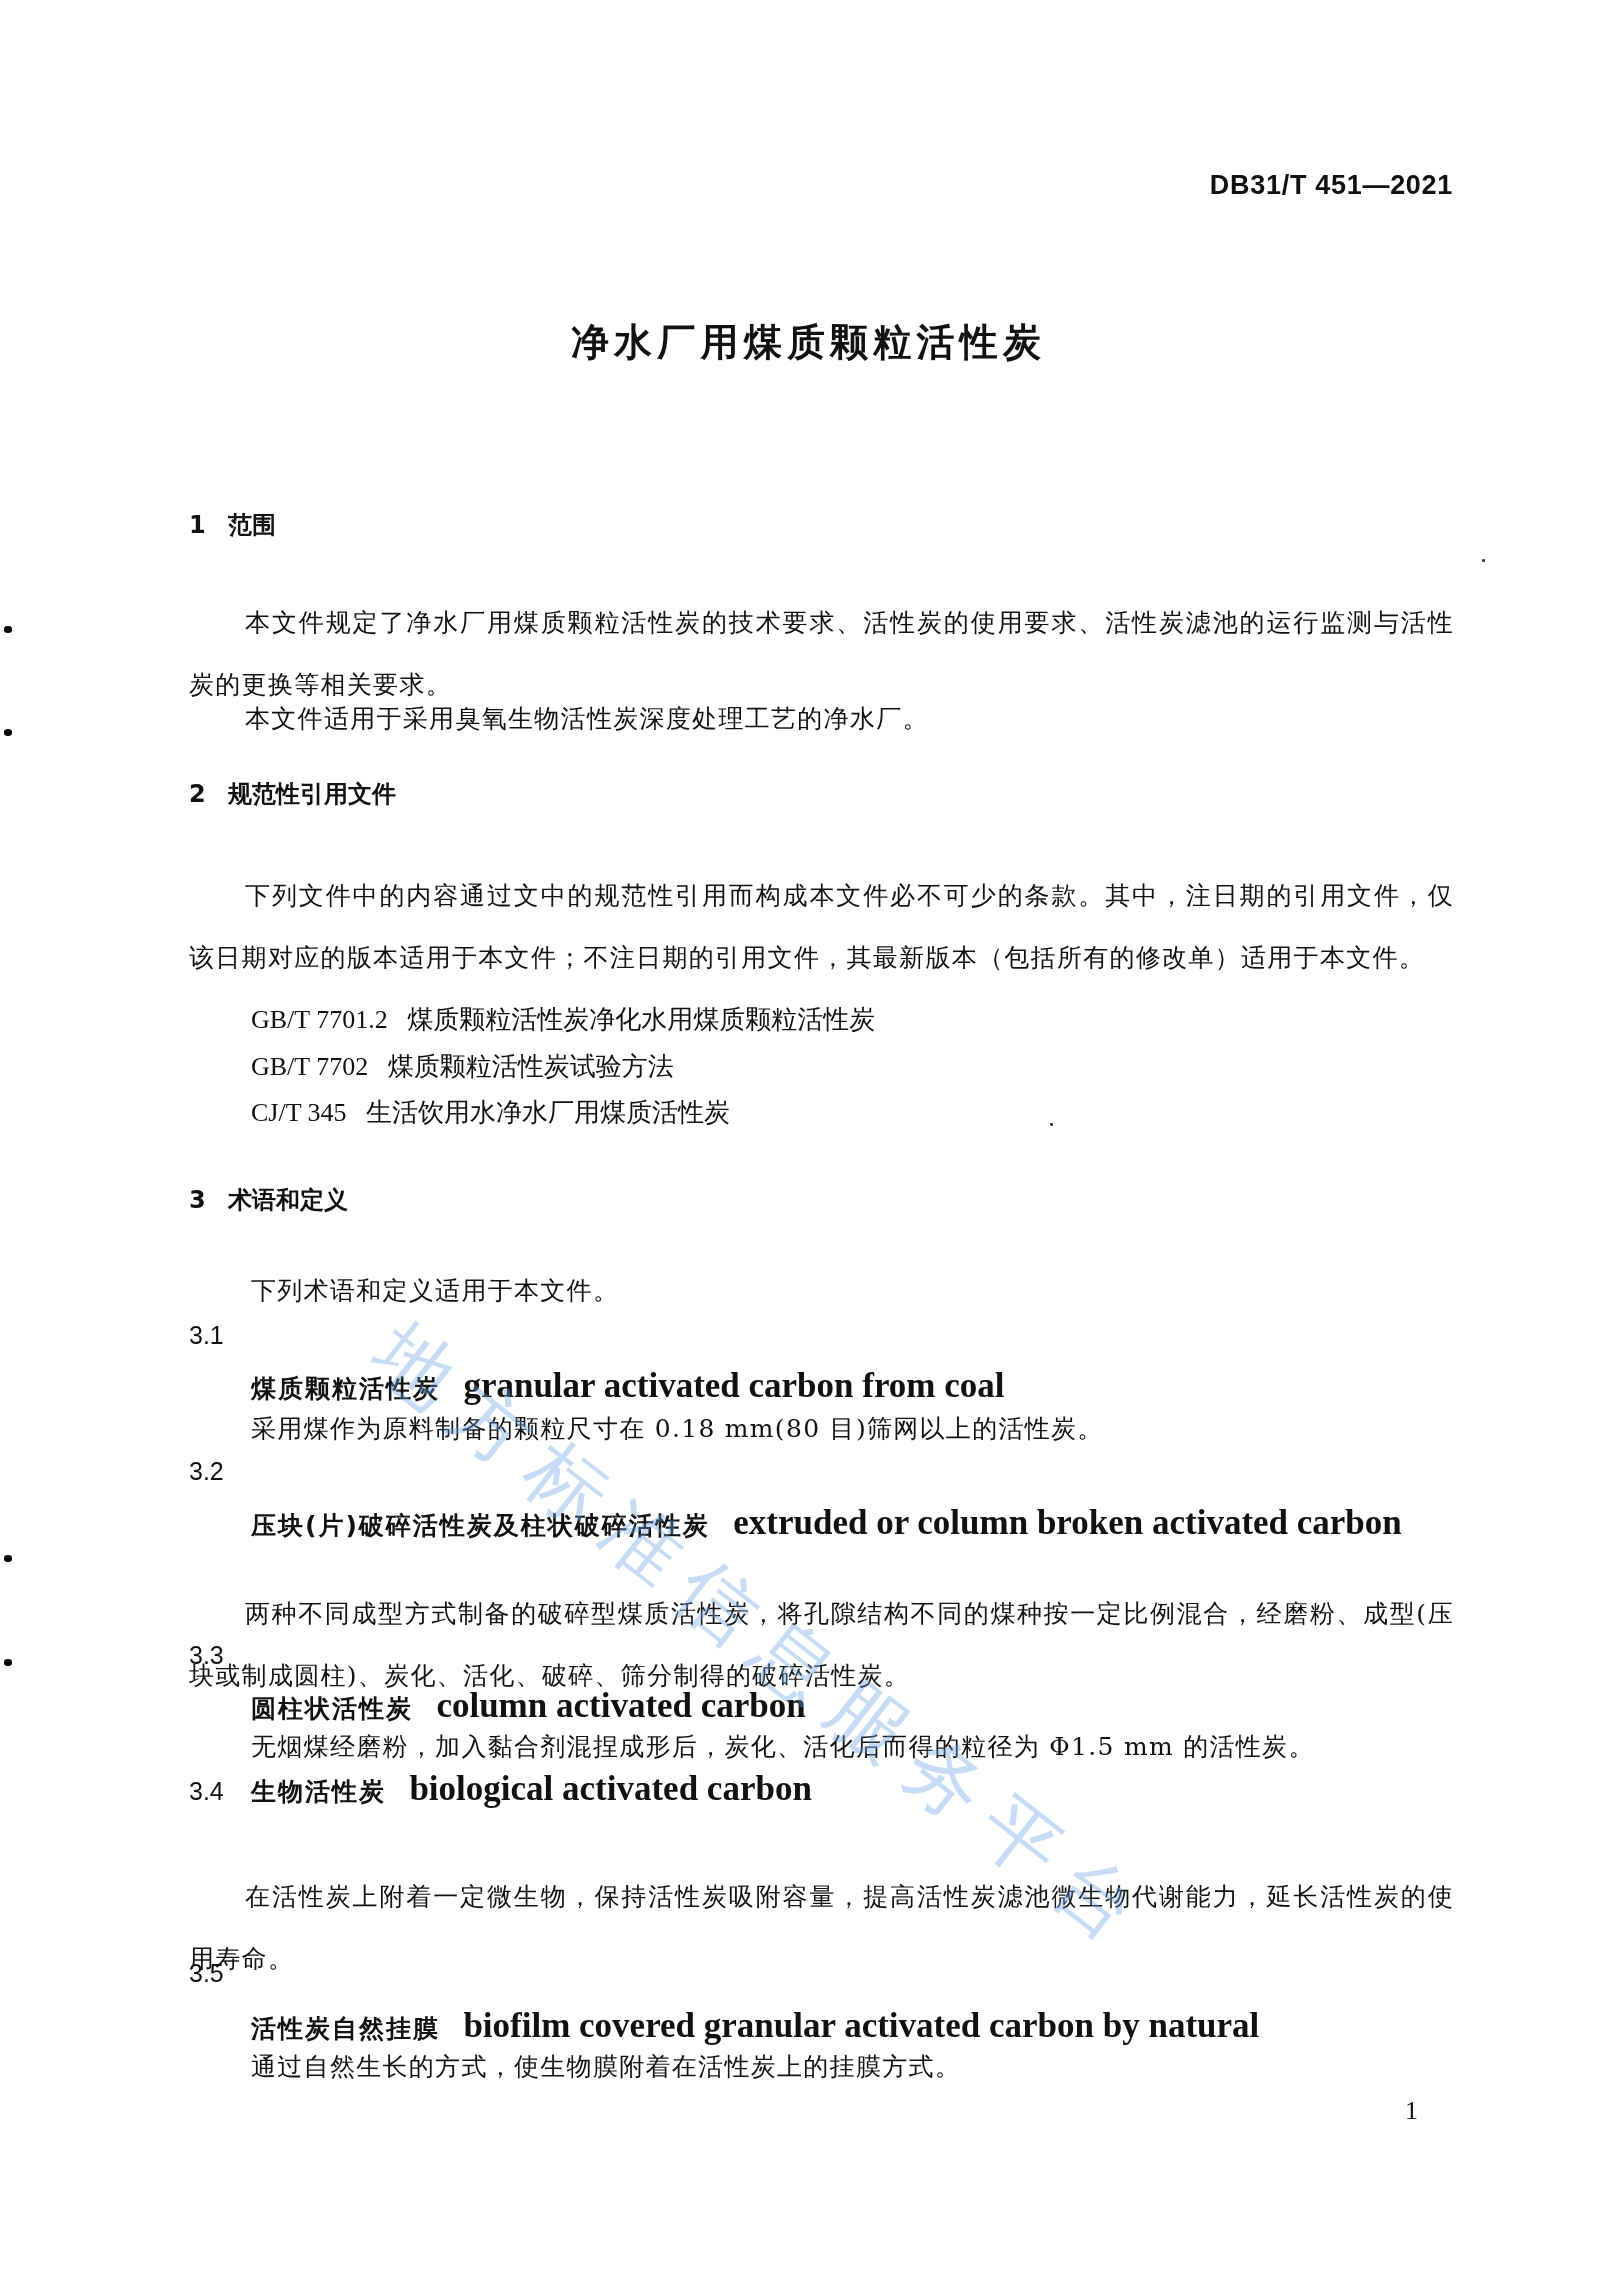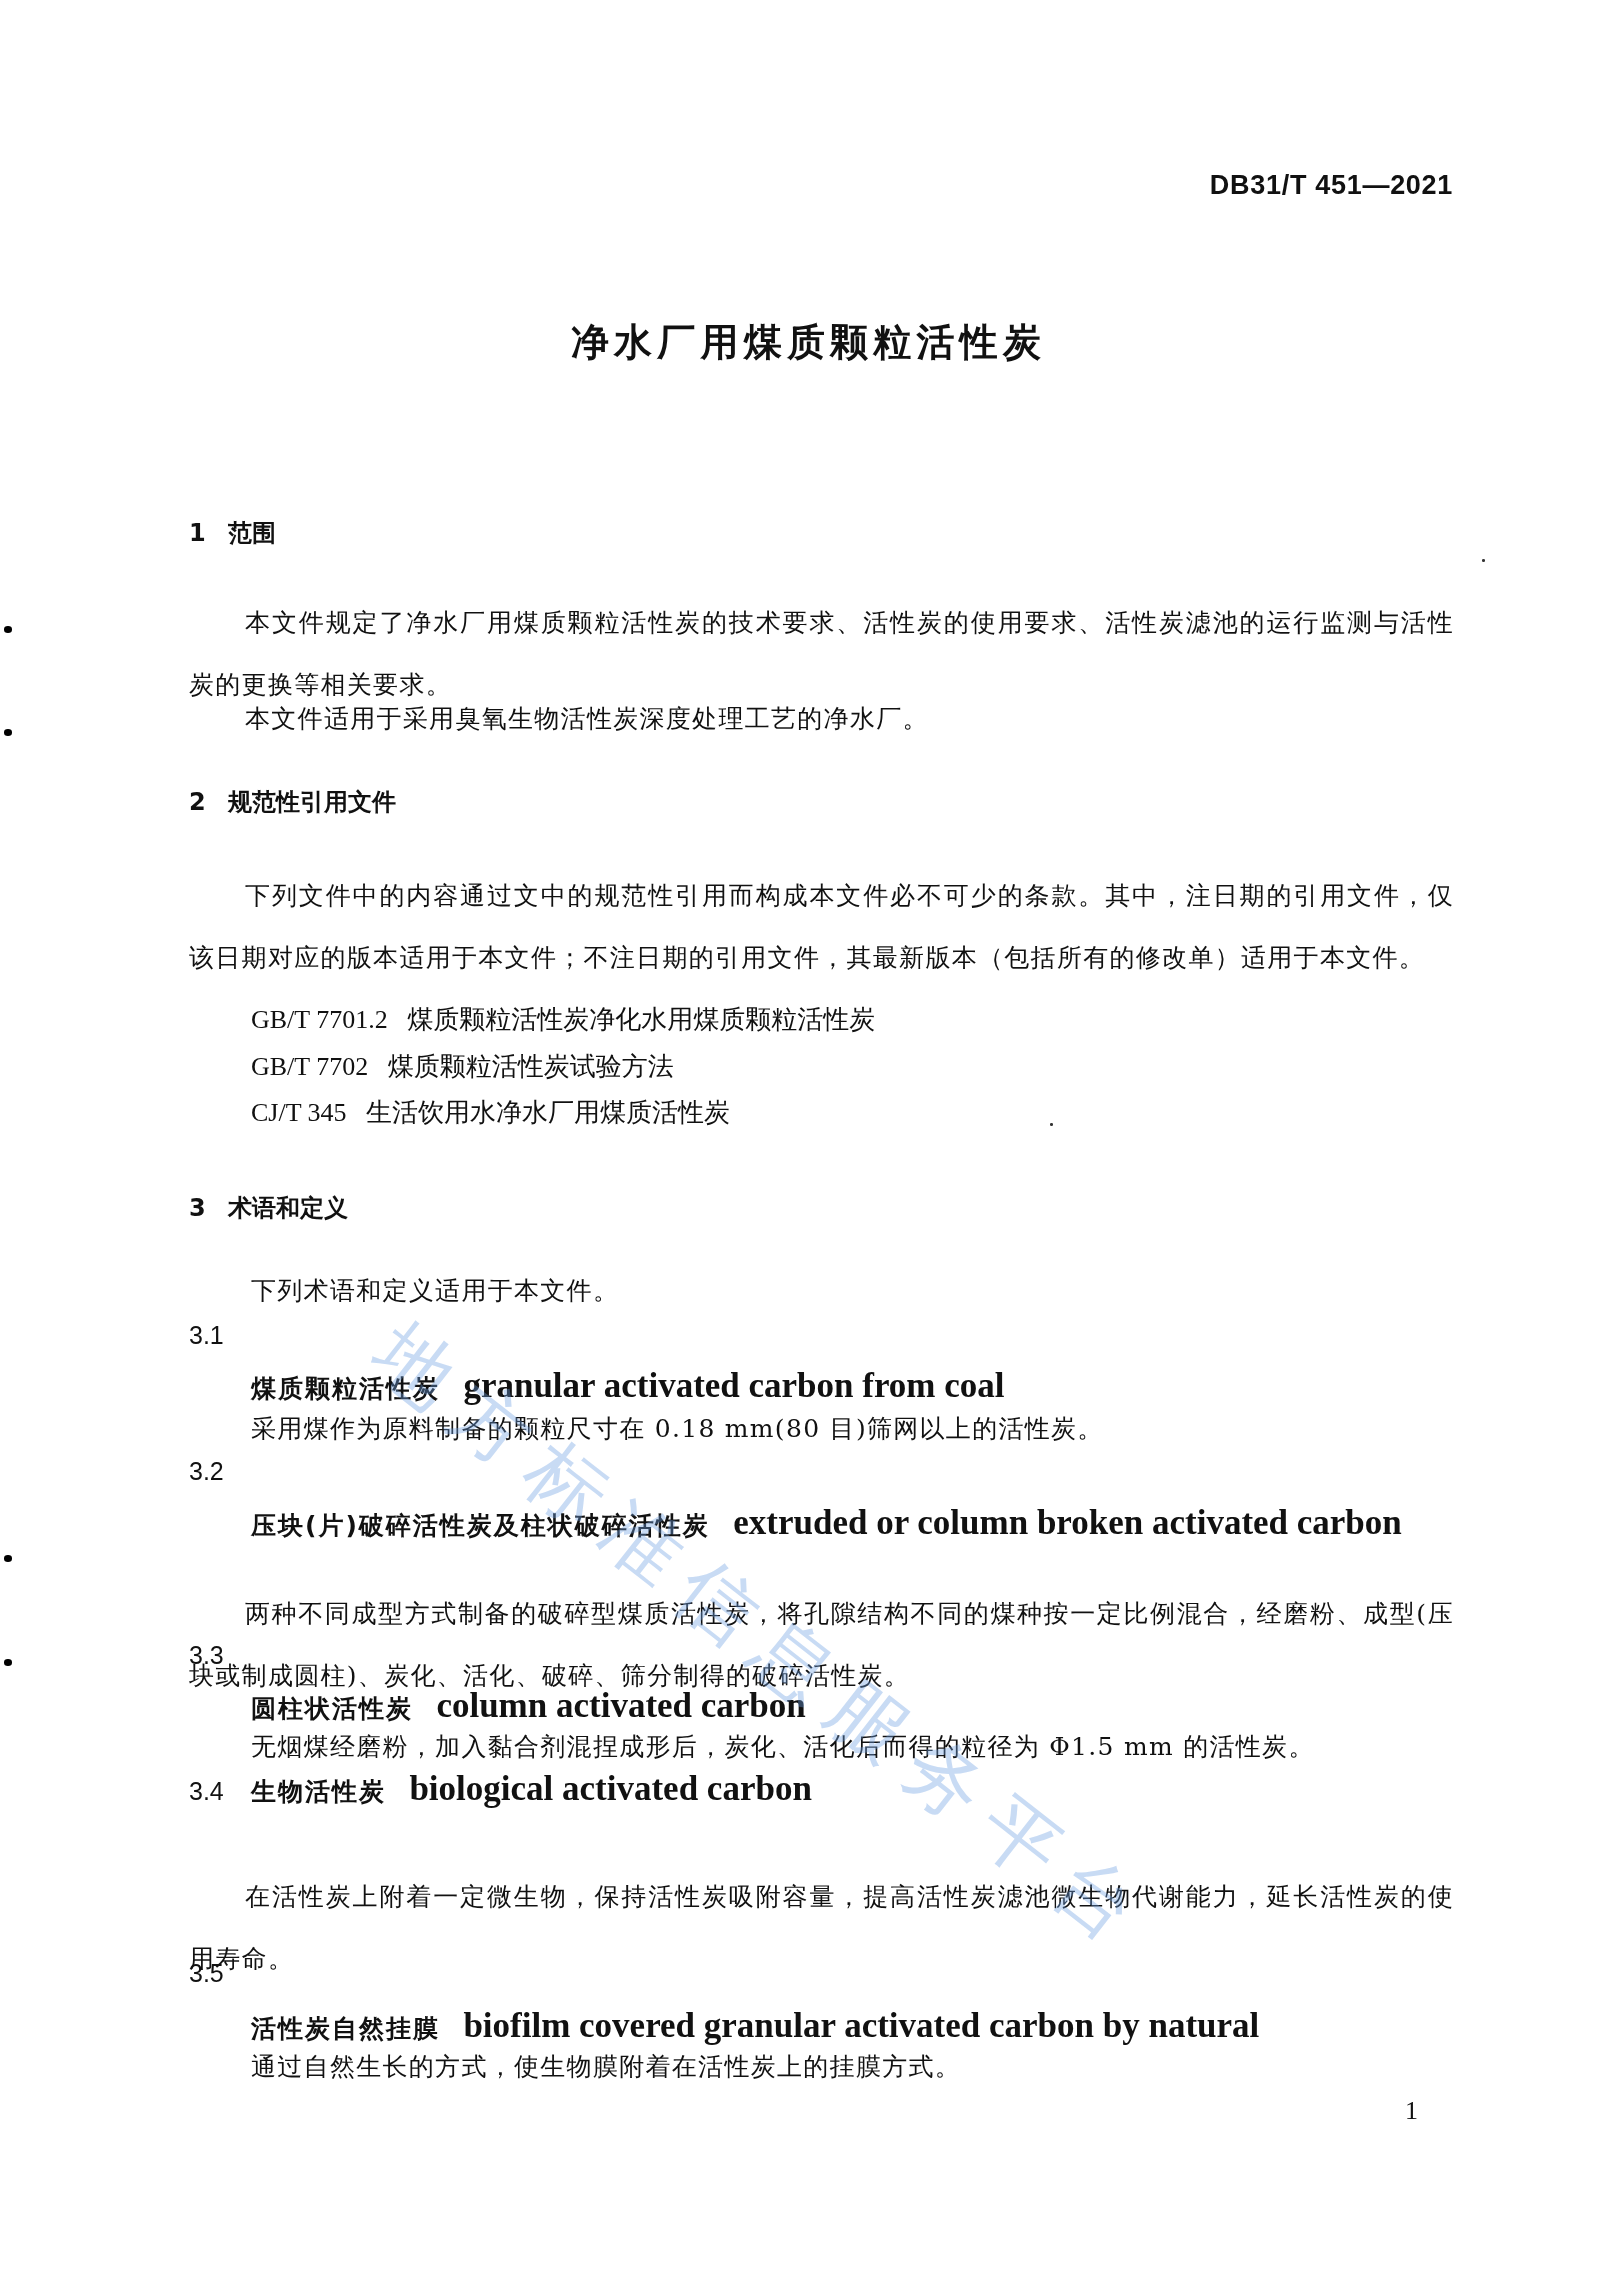--- a/index.html
+++ b/index.html
@@ -17,21 +17,21 @@
     position: absolute; left: 0; right: 0; top: 312px; text-align: center;
     font-family: "DejaVu Sans", "Liberation Sans", sans-serif;
     font-weight: bold; font-size: 38px; line-height: 60px; letter-spacing: 5.2px;
   }
   .title div { margin: 0; }
   .content {
     position: absolute; left: 189px; top: 0; width: 1265px;
   }
   .abs { position: absolute; left: 0; white-space: nowrap; }
   .h1 {
-    font-family: "DejaVu Sans", sans-serif; font-weight: bold; font-size: 24px; margin-top: 8px;
+    font-family: "DejaVu Sans", sans-serif; font-weight: bold; font-size: 24px;
   }
   .h1 .num { display: inline-block; width: 39px; }
   .para {
     font-size: 25px; line-height: 62px; letter-spacing: 1.3px;
     position: absolute; left: 0; width: 1265px; white-space: normal;
     text-indent: 56px; text-align: justify;
   }
   .ref { font-size: 26px; left: 62px; }
   .ref .code { font-family: "Liberation Serif", serif; margin-right: 19.5px; letter-spacing: 0; }
   .term-num { font-family: "Liberation Sans", sans-serif; font-size: 25px; }

